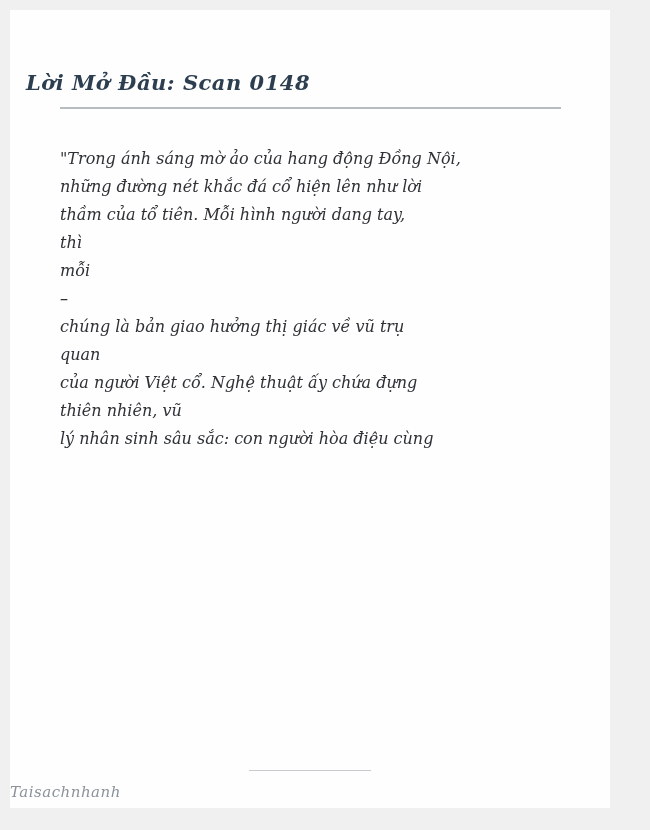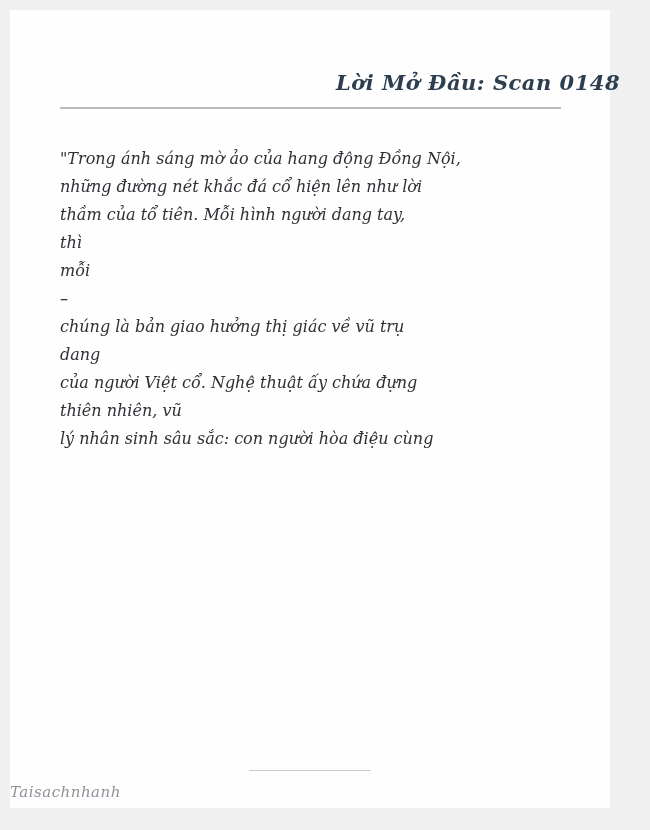--- a/index.html
+++ b/index.html
@@ -15,23 +15,23 @@
     position: absolute;
     left: 10px;
     top: 10px;
     width: 600px;
     height: 798px;
     background: #fefefe;
   }
   .doc-title {
     position: absolute;
     top: 60px;
-    left: 10px;
+    left: 16px;
     width: 100%;
-    text-align: right;
+    text-align: left;
     font-size: 21px;
     font-style: italic;
     font-weight: bold;
     color: #2c3e50;
     letter-spacing: 0.5px;
     margin: 0;
   }
   .title-divider {
     position: absolute;
     top: 97px;
@@ -89,21 +89,21 @@
   <hr class="title-divider">
 
   <div class="doc-body">
     <p>"Trong ánh sáng mờ ảo của hang động Đồng Nội,</p>
     <p>những đường nét khắc đá cổ hiện lên như lời</p>
     <p>thầm của tổ tiên. Mỗi hình người dang tay,</p>
     <p>thì</p>
     <p>mỗi</p>
     <p>–</p>
     <p>chúng là bản giao hưởng thị giác về vũ trụ</p>
-    <p>dang</p>
+    <p>quan</p>
     <p>của người Việt cổ. Nghệ thuật ấy chứa đựng</p>
     <p>thiên nhiên, vũ</p>
     <p>lý nhân sinh sâu sắc: con người hòa điệu cùng</p>
   </div>
 
   <hr class="footer-divider">
 
   <div class="doc-footer">Taisachnhanh</div>
 
 </div>

